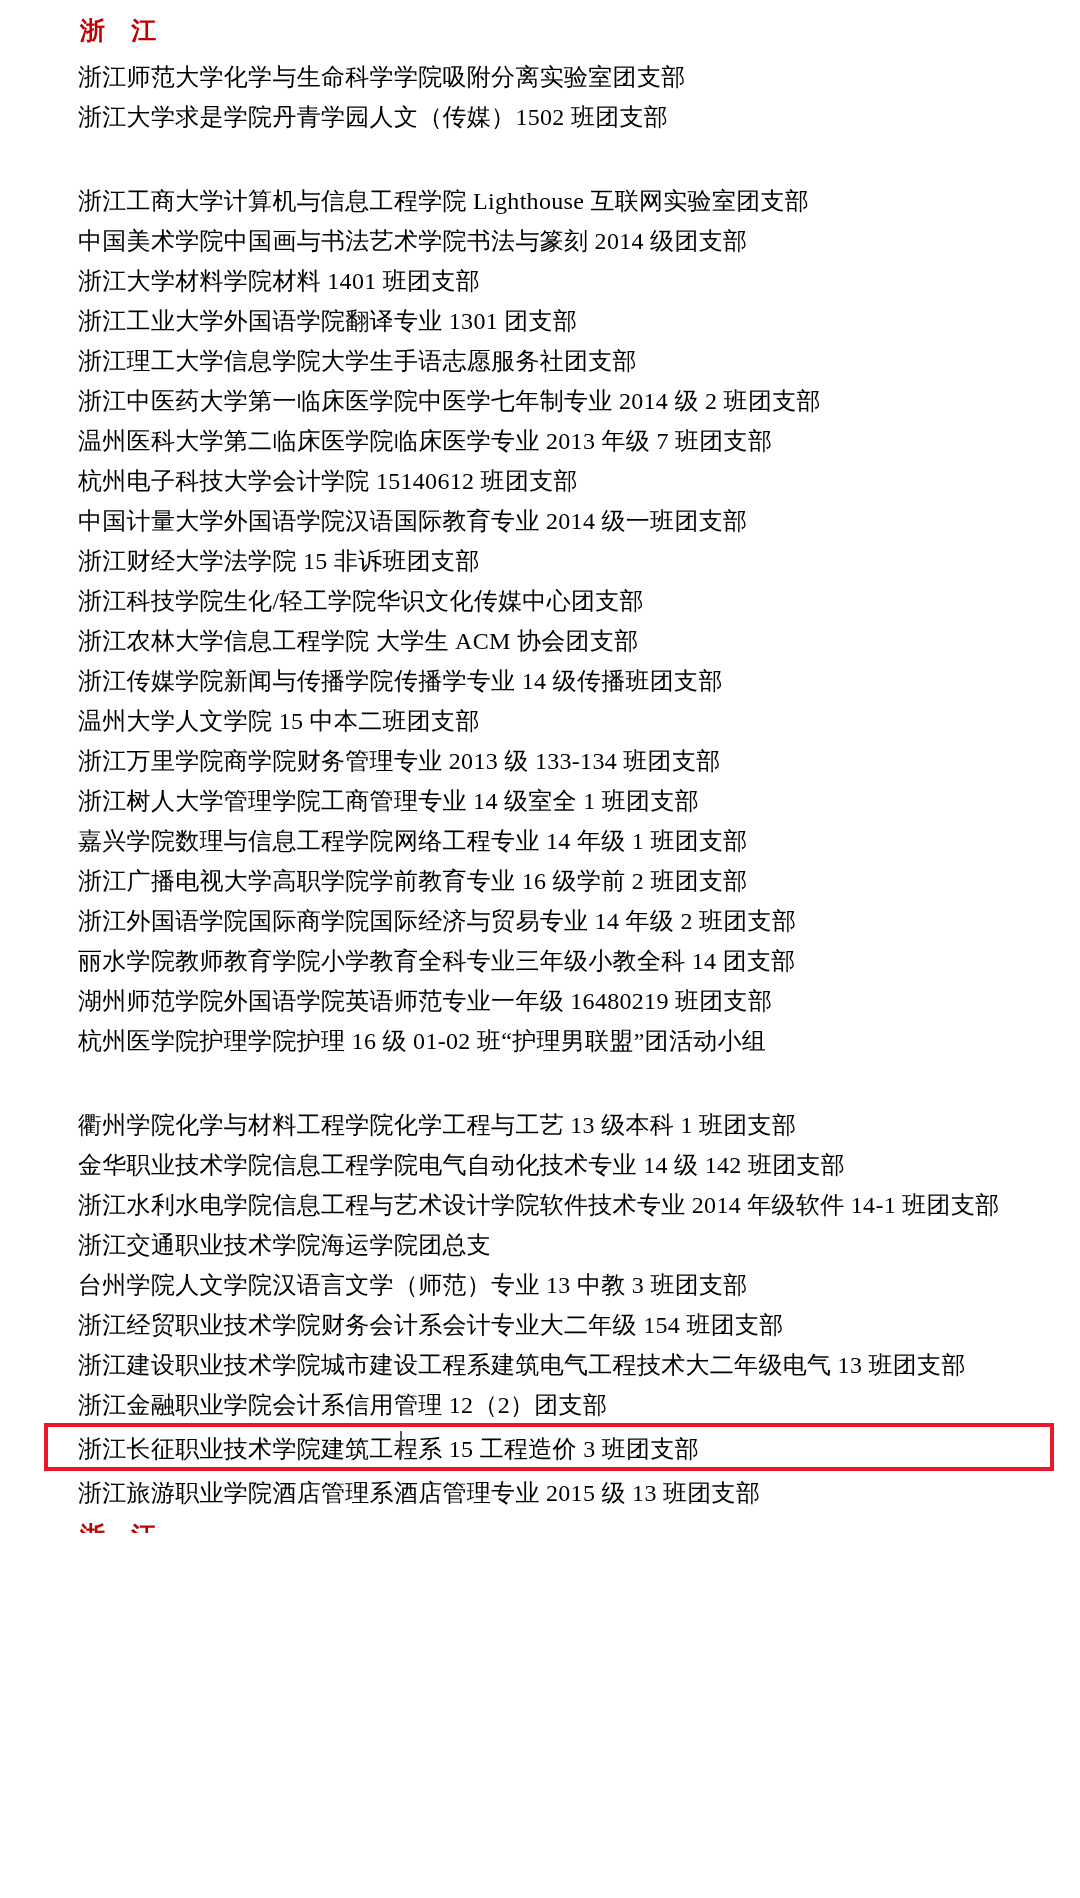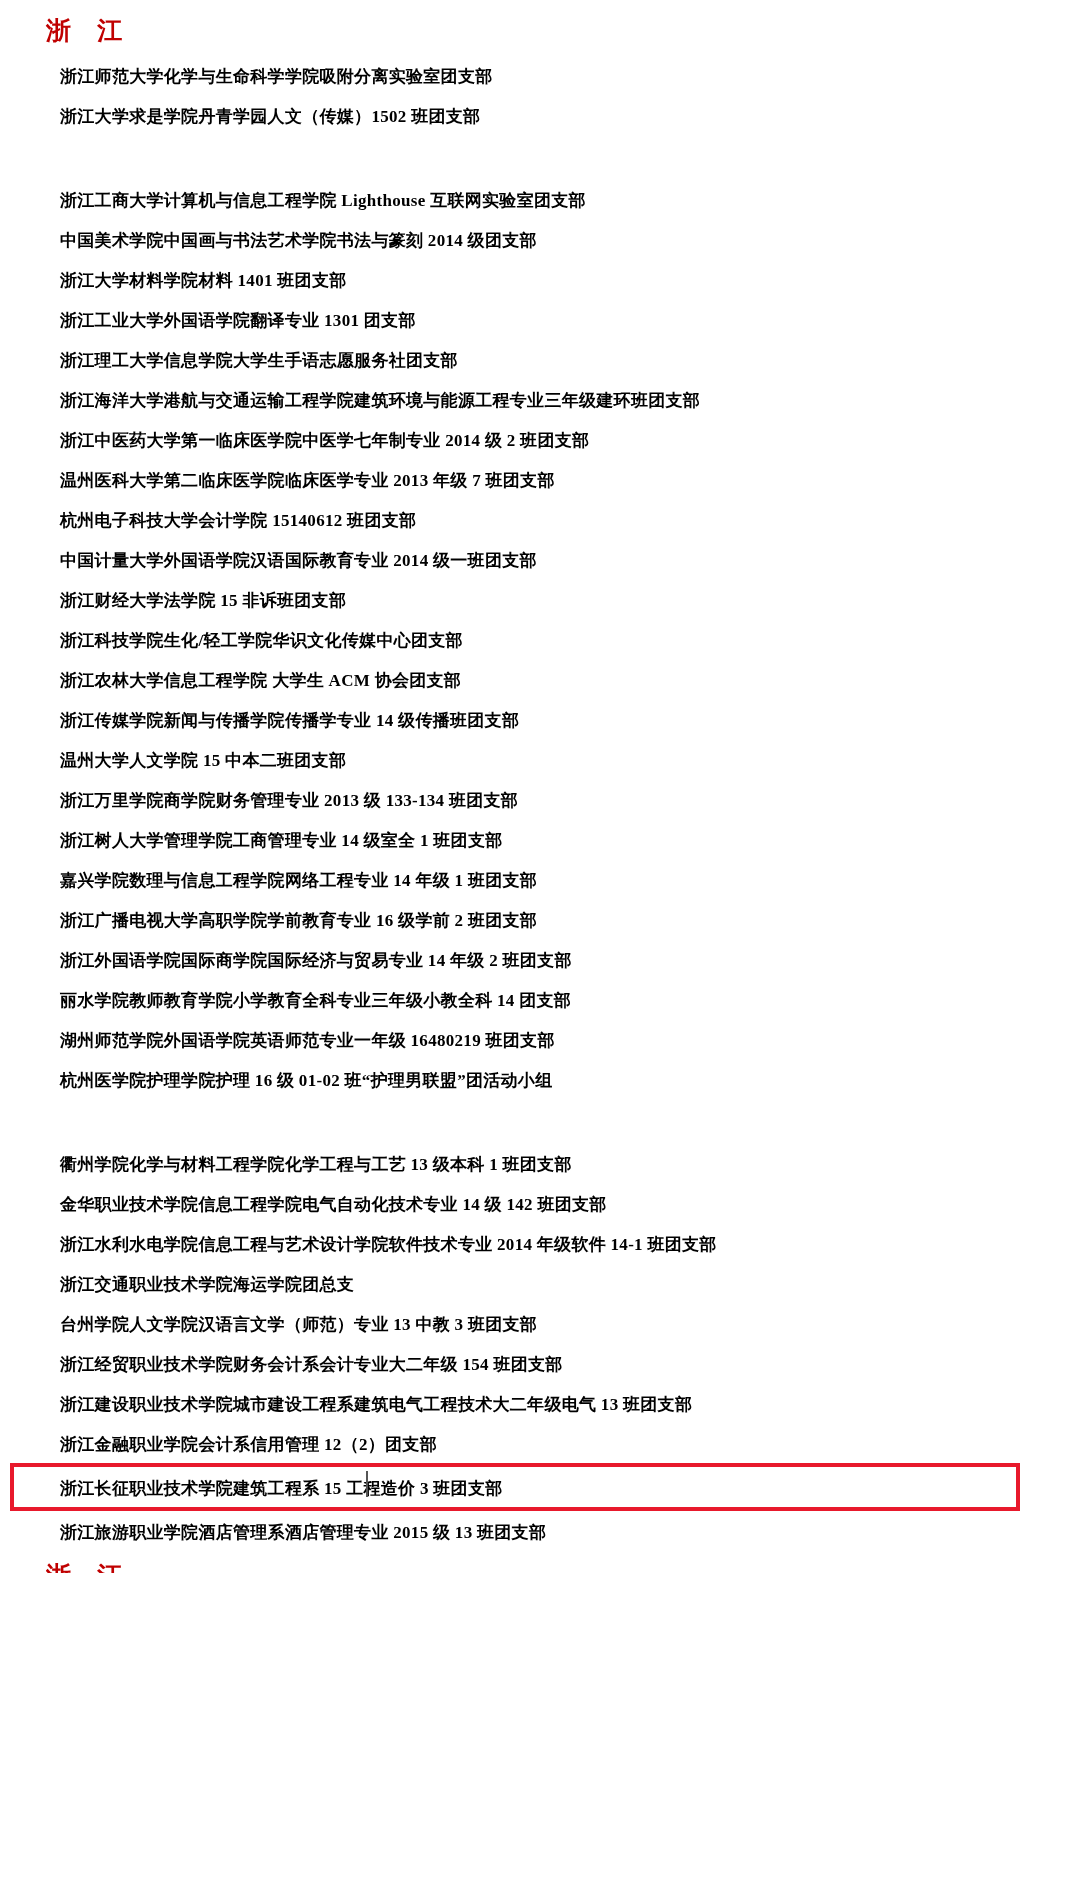--- a/index.html
+++ b/index.html
@@ -11,21 +11,21 @@
     width: 1080px;
     min-height: 1898px;
     font-family: "Liberation Serif", "DejaVu Serif", serif;
     color: #000000;
     position: relative;
   }
   .page {
     width: 1080px;
     min-height: 1898px;
     box-sizing: border-box;
-    padding: 8px 36px 0 36px;
+    padding: 8px 36px 0 70px;
     position: relative;
     background: #ffffff;
   }
   .edge-left {
     position: absolute;
     left: 0;
     top: 0;
     width: 26px;
     height: 1898px;
     background: #ffffff;
@@ -40,27 +40,26 @@
   }
   .province-title {
     color: #c00000;
     font-weight: bold;
     font-size: 25px;
     letter-spacing: 10px;
     margin: 6px 0 10px 10px;
     font-family: "Liberation Serif", "DejaVu Serif", serif;
   }
   .entry {
-    font-size: 17px;
+    font-size: 24px;
     line-height: 40px;
-    margin: 0 0 0 24px;
+    margin: 0 0 0 8px;
     letter-spacing: 0.3px;
     white-space: normal;
     word-break: break-all;
-    font-weight: bold;
   }
   .gap-large {
     height: 44px;
   }
   .highlight-wrap {
     position: relative;
     margin: 4px 0 4px 0;
   }
   .highlight-box {
     position: absolute;
@@ -111,21 +110,20 @@
   </div>
 
   <div class="gap-large"></div>
 
   <div>
     <p class="entry">浙江工商大学计算机与信息工程学院 Lighthouse 互联网实验室团支部</p>
     <p class="entry">中国美术学院中国画与书法艺术学院书法与篆刻 2014 级团支部</p>
     <p class="entry">浙江大学材料学院材料 1401 班团支部</p>
     <p class="entry">浙江工业大学外国语学院翻译专业 1301 团支部</p>
     <p class="entry">浙江理工大学信息学院大学生手语志愿服务社团支部</p>
-    <p class="entry">浙江海洋大学港航与交通运输工程学院建筑环境与能源工程专业三年级建环班团支部</p>
     <p class="entry">浙江中医药大学第一临床医学院中医学七年制专业 2014 级 2 班团支部</p>
     <p class="entry">温州医科大学第二临床医学院临床医学专业 2013 年级 7 班团支部</p>
     <p class="entry">杭州电子科技大学会计学院 15140612 班团支部</p>
     <p class="entry">中国计量大学外国语学院汉语国际教育专业 2014 级一班团支部</p>
     <p class="entry">浙江财经大学法学院 15 非诉班团支部</p>
     <p class="entry">浙江科技学院生化/轻工学院华识文化传媒中心团支部</p>
     <p class="entry">浙江农林大学信息工程学院 大学生 ACM 协会团支部</p>
     <p class="entry">浙江传媒学院新闻与传播学院传播学专业 14 级传播班团支部</p>
     <p class="entry">温州大学人文学院 15 中本二班团支部</p>
     <p class="entry">浙江万里学院商学院财务管理专业 2013 级 133-134 班团支部</p>

